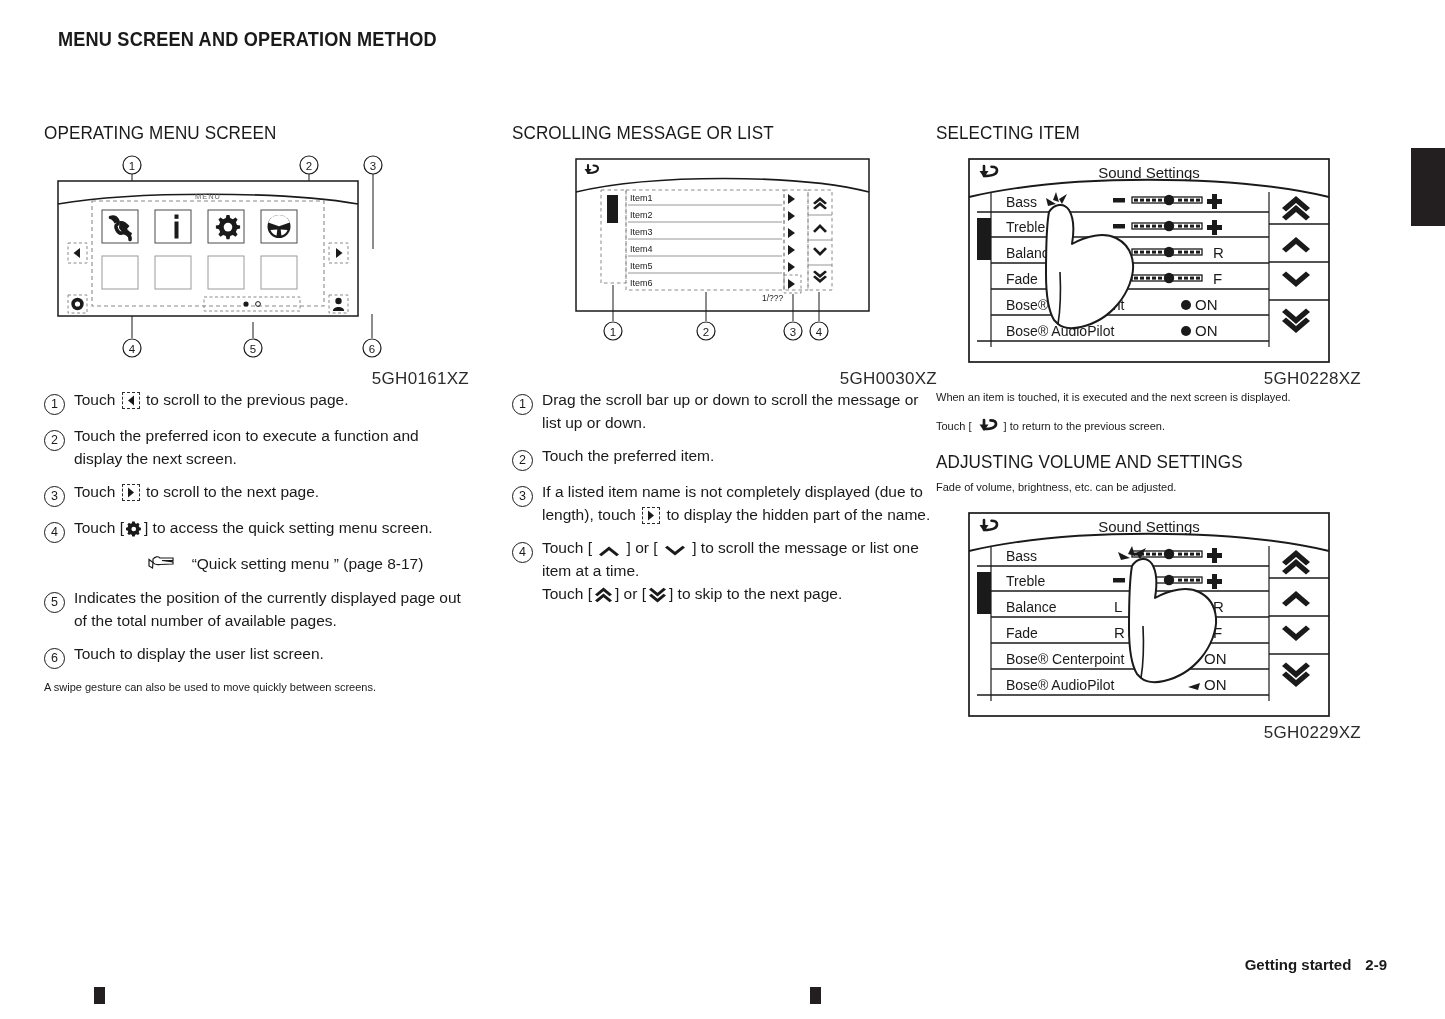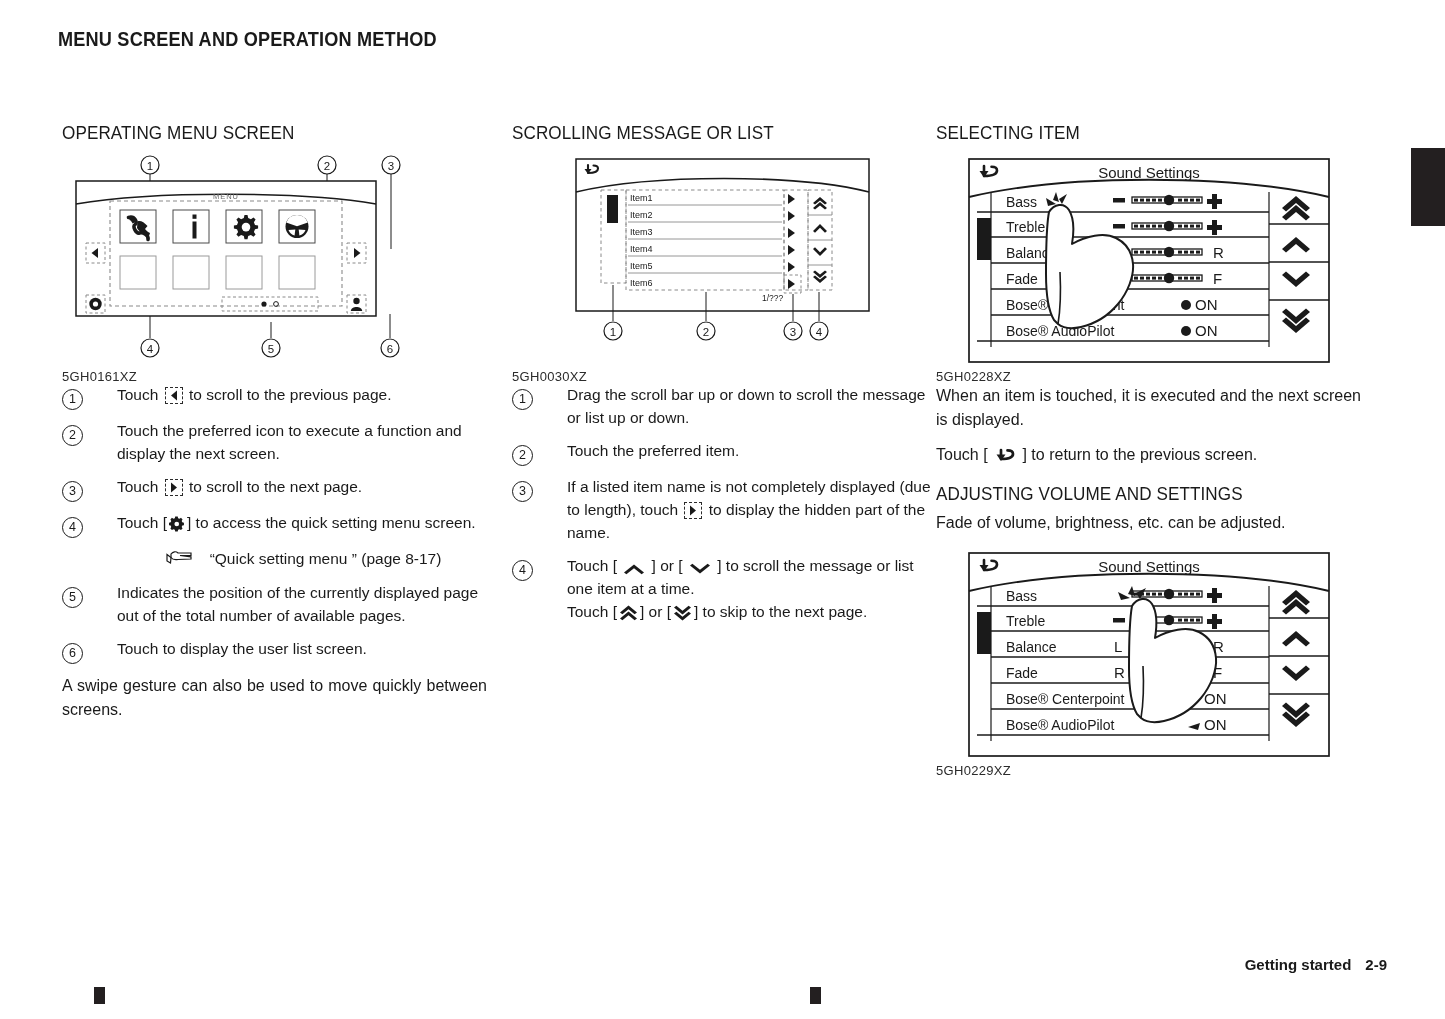--- a/index.html
+++ b/index.html
@@ -24,48 +24,48 @@
   
   .edge-tab{
     position:absolute;right:0;top:148px;width:34px;height:78px;
     background:#231f20;
   }
   
   .reg-mark{position:absolute;width:11px;height:17px;background:#231f20;}
 
   
   .col{position:absolute;top:122px;}
-  .col1{left:62px;width:425px;}
+  .col1{left:44px;width:425px;}
   .col2{left:512px;width:425px;}
   .col3{left:936px;width:425px;}
 
   .sec-head{
     font-size:19px;font-weight:400;letter-spacing:.1px;
     transform:scaleX(.9);transform-origin:left center;
     white-space:nowrap;margin:0 0 6px 0;
   }
   .sec-head.sub{margin-top:16px;}
 
   
   .fig{position:relative;margin:8px 0 0 0;}
   .fig-code{
-    font-size:13px;color:#2b2b2b;
+    text-align:right;font-size:17px;color:#2b2b2b;
     margin-top:2px;letter-spacing:.3px;
   }
 
   
-  .para{font-size:16px;line-height:1.48;margin:0 0 12px 0;}
+  .para{font-size:11px;line-height:1.48;margin:0 0 12px 0;}
   .para.just{text-align:justify;}
   .note{
     display:flex;gap:0;align-items:flex-start;margin:0 0 10px 0;
   }
   .note-num{
     flex:0 0 30px;font-size:15.5px;line-height:1.48;
   }
-  .note-body{flex:1;font-size:15.5px;line-height:1.48;margin-left:25px;}
+  .note-body{flex:1;font-size:15.5px;line-height:1.48;}
   .ref{
     display:flex;gap:12px;margin:6px 0 12px 56px;font-size:15.5px;line-height:1.45;justify-content:center;
   }
   .ref-ic{flex:0 0 34px;}
   .circ-n{
     display:inline-block;width:19px;height:19px;border:1.3px solid #1a1a1a;
     border-radius:50%;font-size:12.5px;line-height:18px;text-align:center;
     vertical-align:-3px;
   }
   .ikey{

